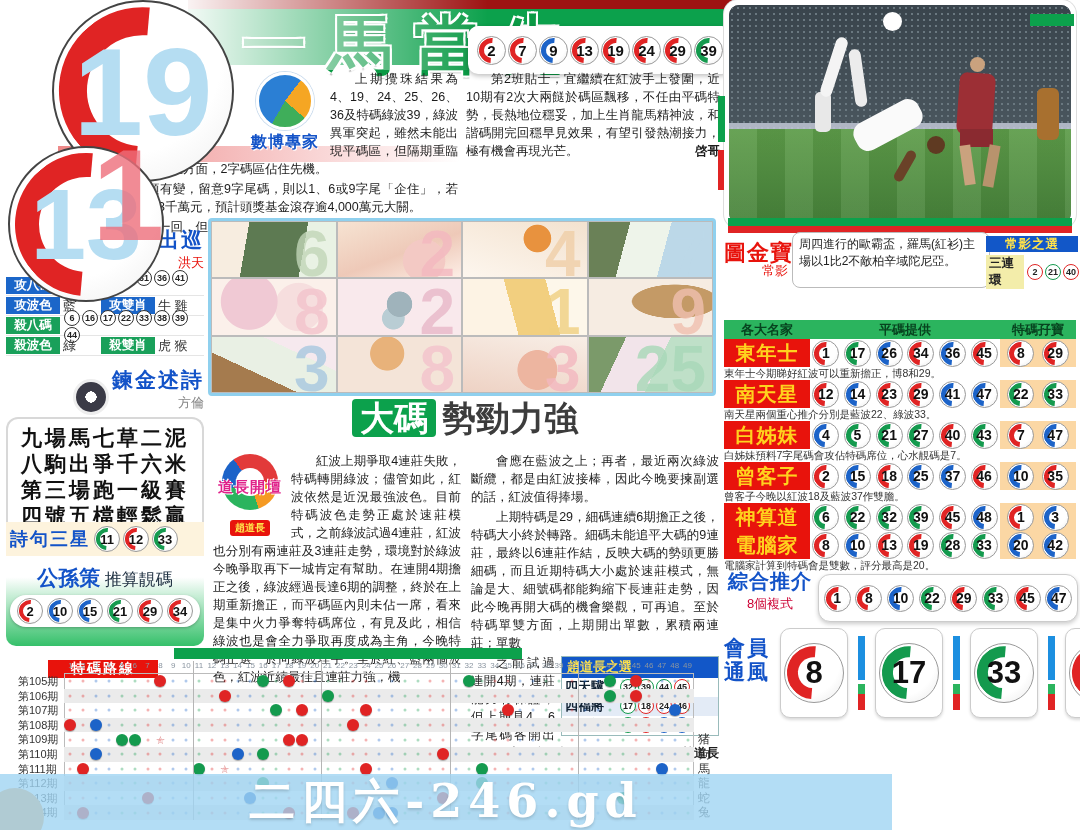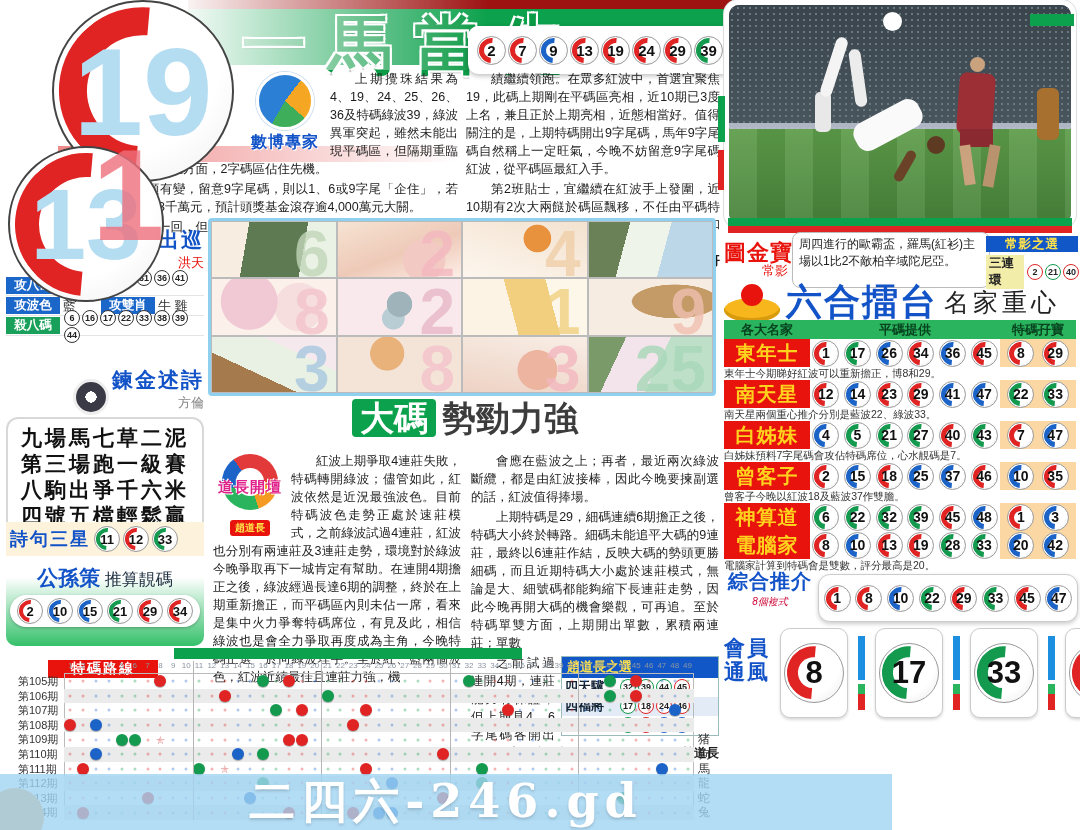--- a/index.html
+++ b/index.html
@@ -179,21 +179,21 @@
   .lt-header{display:flex;height:19px;background:#2bb45e;color:#07431f;font-weight:700;font-size:13px;align-items:center;}
   .lt-header .h1{width:86px;text-align:center;} .lt-header .h2{width:190px;text-align:center;} .lt-header .h3{width:76px;text-align:center;}
   .exp-main{display:flex;height:28px;align-items:stretch;}
   .exp-name{width:86px;background:#e8130c;color:#ffd21e;font-weight:900;font-size:20px;display:flex;align-items:center;justify-content:center;letter-spacing:1px;flex:none;}
   .exp-balls{width:190px;display:flex;align-items:center;justify-content:space-around;flex:none;background:#fff;}
   .exp-pair{width:76px;background:#fbd7a4;display:flex;align-items:center;justify-content:space-evenly;flex:none;}
   .exp-note{height:13px;font-size:10.5px;color:#333;line-height:13px;white-space:nowrap;overflow:hidden;background:#fff;}
 
   .combo-label{left:724px;top:568px;width:92px;text-align:center;}
   .combo-title{font-size:20px;font-weight:900;color:#1353c8;letter-spacing:1px;}
-  .combo-sub{font-size:10px;color:#c03;font-style:italic;}
+  .combo-sub{font-size:13px;color:#c03;}
   .combo-card{left:818px;top:574px;width:258px;height:46px;background:#fff;border:1px solid #ccc;border-radius:12px;
         box-shadow:0 2px 4px rgba(0,0,0,.2);display:flex;align-items:center;justify-content:space-evenly;}
 
   .member-label{left:724px;top:636px;font-size:21px;font-weight:900;color:#1353c8;line-height:1.15;letter-spacing:2px;}
   .member-cards{left:780px;top:628px;display:flex;gap:10px;}
   .m-card{position:relative;width:66px;height:88px;background:#fff;border:1px solid #ccc;border-radius:10px;
         display:flex;align-items:center;justify-content:center;box-shadow:0 2px 3px rgba(0,0,0,.15);}
   .m-stripe{width:7px;height:88px;position:relative;}
   .m-stripe::before{content:"";position:absolute;top:8px;left:0;width:7px;height:44px;background:#1c8fe0;}
   .m-stripe::after{content:"";position:absolute;top:56px;left:0;width:7px;height:26px;
@@ -275,21 +275,20 @@
       <div class="ball-spacer"></div>
       <div class="sb-logo">
         <div class="sb-circle"></div>
         <div class="sb-text">數博專家</div>
       </div>
     <p>上期攪珠結果為4、19、24、25、26、36及特碼綠波39，綠波異軍突起，雖然未能出現平碼區，但隔期重臨特碼區成主力，字碼區方面，2字碼區佔住先機。</p>
         <p>本期碼區勢頭有變，留意9字尾碼，則以1、6或9字尾「企住」，若多寶派彩獎金橫掃3千萬元，預計頭獎基金滾存逾4,000萬元大關。</p>
         <p>紅波雖然暫歇一回，但在近10期中為以5次擔正的強勢波色</p>
       </div>
     <div class="c2" id="art1-c2">
-        <p>績繼續領跑。在眾多紅波中，首選宜聚焦19，此碼上期剛在平碼區亮相，近10期已3度上名，兼且正於上期亮相，近態相當好。值得關注的是，上期特碼開出9字尾碼，馬年9字尾碼自然稱上一定旺氣，今晚不妨留意9字尾碼紅波，從平碼區最紅入手。</p>
         <p>第2班貼士，宜繼續在紅波手上發圍，近10期有2次大兩餸於碼區飄移，不任由平碼特勢，長熱地位穩妥，加上生肖龍馬精神波，和諧碼開完回穩早見效果，有望引發熱潮接力，極有機會再現光芒。<span class="sign">啓哥</span></p>
       </div>
   </div>
 
   <div class="abs puzzle" id="puzzle">
       <div class="tile t0">
         <span class="tdigit" style="color: rgb(194, 214, 184);">6</span>
       </div>
       <div class="tile t1">
         <span class="tdigit" style="color: rgb(243, 184, 192);">2</span>
@@ -385,35 +384,41 @@
         <div class="bao-row">
           <span class="bao-lab lab-blue">攻波色</span>
           <span class="bao-val" style="width: 38px; flex: 0 0 auto;">藍</span>
           <span class="bao-lab lab-blue">攻雙肖</span>
           <span class="bao-val" style="width: 38px; flex: 0 0 auto;">牛 雞</span>
         </div>
         <div class="bao-row">
           <span class="bao-lab lab-green">殺八碼</span>
           <span class="bao-val"><span class="cn">6</span><span class="cn">16</span><span class="cn">17</span><span class="cn">22</span><span class="cn">33</span><span class="cn">38</span><span class="cn">39</span><span class="cn">44</span></span>
         </div>
+        <div class="bao-row">
+          <span class="bao-lab lab-green">殺波色</span>
+          <span class="bao-val" style="width: 38px; flex: 0 0 auto;">綠</span>
+          <span class="bao-lab lab-green">殺雙肖</span>
+          <span class="bao-val" style="width: 38px; flex: 0 0 auto;">虎 猴</span>
+        </div>
       </div>
   </div>
 
   <div class="abs lian">
     <div class="panel-head">
       <span class="coin"></span>
       <div>
         <div class="p-title">鍊金述詩</div>
         <div class="p-author" style="color:#888">方倫</div>
       </div>
     </div>
     <div class="poem-box" id="poem-box">
         <div class="poem-line">九場馬七草二泥</div>
+        <div class="poem-line">八駒出爭千六米</div>
         <div class="poem-line">第三場跑一級賽</div>
-        <div class="poem-line">八駒出爭千六米</div>
         <div class="poem-line">四號五檔輕鬆贏</div>
       </div>
   </div>
 
   <div class="abs stars-row">
     <span class="p-title">詩句三星</span>
     <span id="star-balls" style="display:flex;gap:3px">
         <span class="ball b24" style="--c: #149a4e;">
           <b>11</b>
         </span>
@@ -485,25 +490,20 @@
   <div class="abs pick-bar">常影之選</div>
   <div class="abs pick-row">
     <span class="pick-chip">三連環</span>
     <span id="pick-nums" style="display:flex">
         <span class="cn" style="border-color: rgb(224, 36, 36);">2</span>
         <span class="cn" style="border-color: rgb(20, 154, 78);">21</span>
         <span class="cn" style="border-color: rgb(224, 36, 36);">40</span>
       </span>
   </div>
 
-  <div class="abs leitai-head">
-    <span class="ingot"></span>
-    <span class="lt-title">六合擂台</span>
-    <span class="lt-sub">名家重心</span>
-  </div>
   <div class="abs lt-table">
     <div class="lt-header">
       <span class="h1">各大名家</span>
       <span class="h2">平碼提供</span>
       <span class="h3">特碼孖寶</span>
     </div>
     <div id="leitai-rows">
         <div class="exp-main">
           <div class="exp-name">東年士</div>
           <div class="exp-balls">

